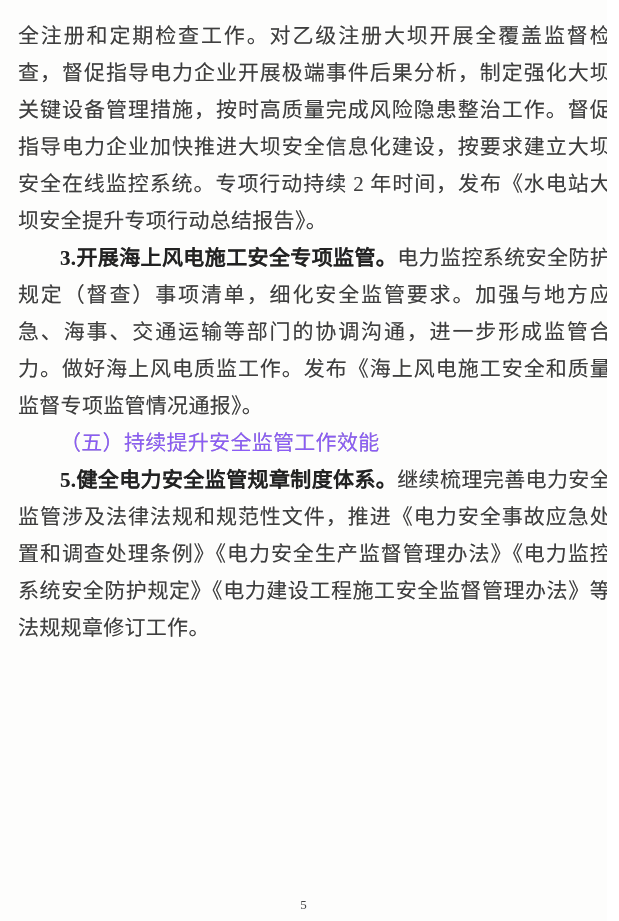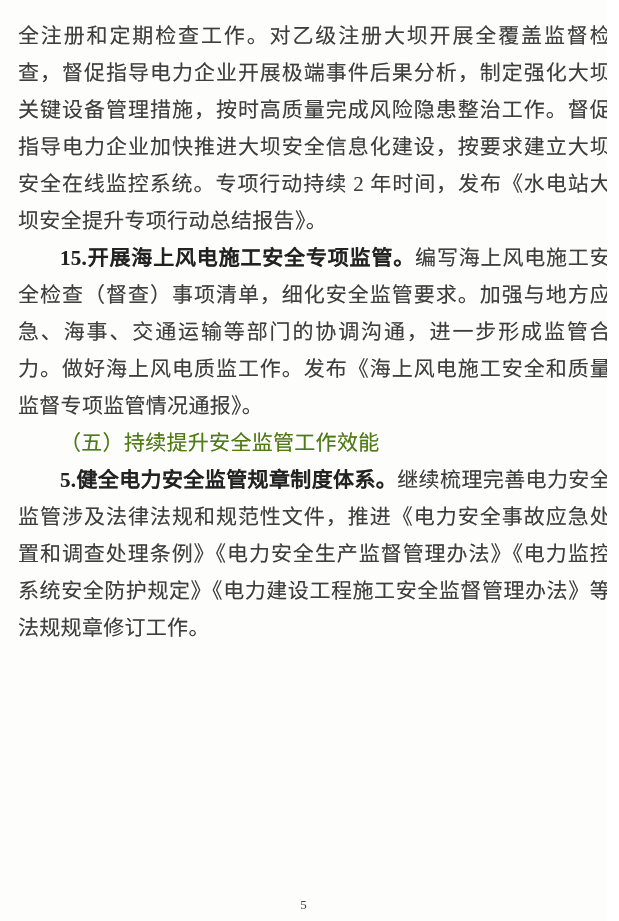--- a/index.html
+++ b/index.html
@@ -33,42 +33,42 @@
     text-indent: 2em;
   }
   .para.no-indent {
     text-indent: 0;
   }
   .lead {
     font-weight: bold;
     color: #222222;
   }
   .section-heading {
-    color: #4d7c0f;
+    color: #8b5cf6;
   }
   .footer {
     position: absolute;
     left: 0;
     right: 0;
     bottom: 10px;
     text-align: center;
     font-size: 13px;
     line-height: 13px;
     color: #454545;
   }
 </style>
 </head>
 <body>
 
 <div class="page">
   <div class="content">
 
     <p class="para no-indent"><span class="lead"></span><span>全注册和定期检查工作。对乙级注册大坝开展全覆盖监督检查，督促指导电力企业开展极端事件后果分析，制定强化大坝关键设备管理措施，按时高质量完成风险隐患整治工作。督促指导电力企业加快推进大坝安全信息化建设，按要求建立大坝安全在线监控系统。专项行动持续 2 年时间，发布《水电站大坝安全提升专项行动总结报告》。</span></p>
 
-    <p class="para"><span class="lead">15.开展海上风电施工安全专项监管。</span><span>编写海上风电施工安全检查（督查）事项清单，细化安全监管要求。加强与地方应急、海事、交通运输等部门的协调沟通，进一步形成监管合力。做好海上风电质监工作。发布《海上风电施工安全和质量监督专项监管情况通报》。</span></p>
+    <p class="para"><span class="lead">3.开展海上风电施工安全专项监管。</span><span>电力监控系统安全防护规定（督查）事项清单，细化安全监管要求。加强与地方应急、海事、交通运输等部门的协调沟通，进一步形成监管合力。做好海上风电质监工作。发布《海上风电施工安全和质量监督专项监管情况通报》。</span></p>
 
 
     <p class="para section-heading">（五）持续提升安全监管工作效能</p>
 
     <p class="para"><span class="lead">5.健全电力安全监管规章制度体系。</span><span>继续梳理完善电力安全监管涉及法律法规和规范性文件，推进《电力安全事故应急处置和调查处理条例》《电力安全生产监督管理办法》《电力监控系统安全防护规定》《电力建设工程施工安全监督管理办法》等法规规章修订工作。</span></p>
 
 
   </div>
 
   <div class="footer">5</div>

